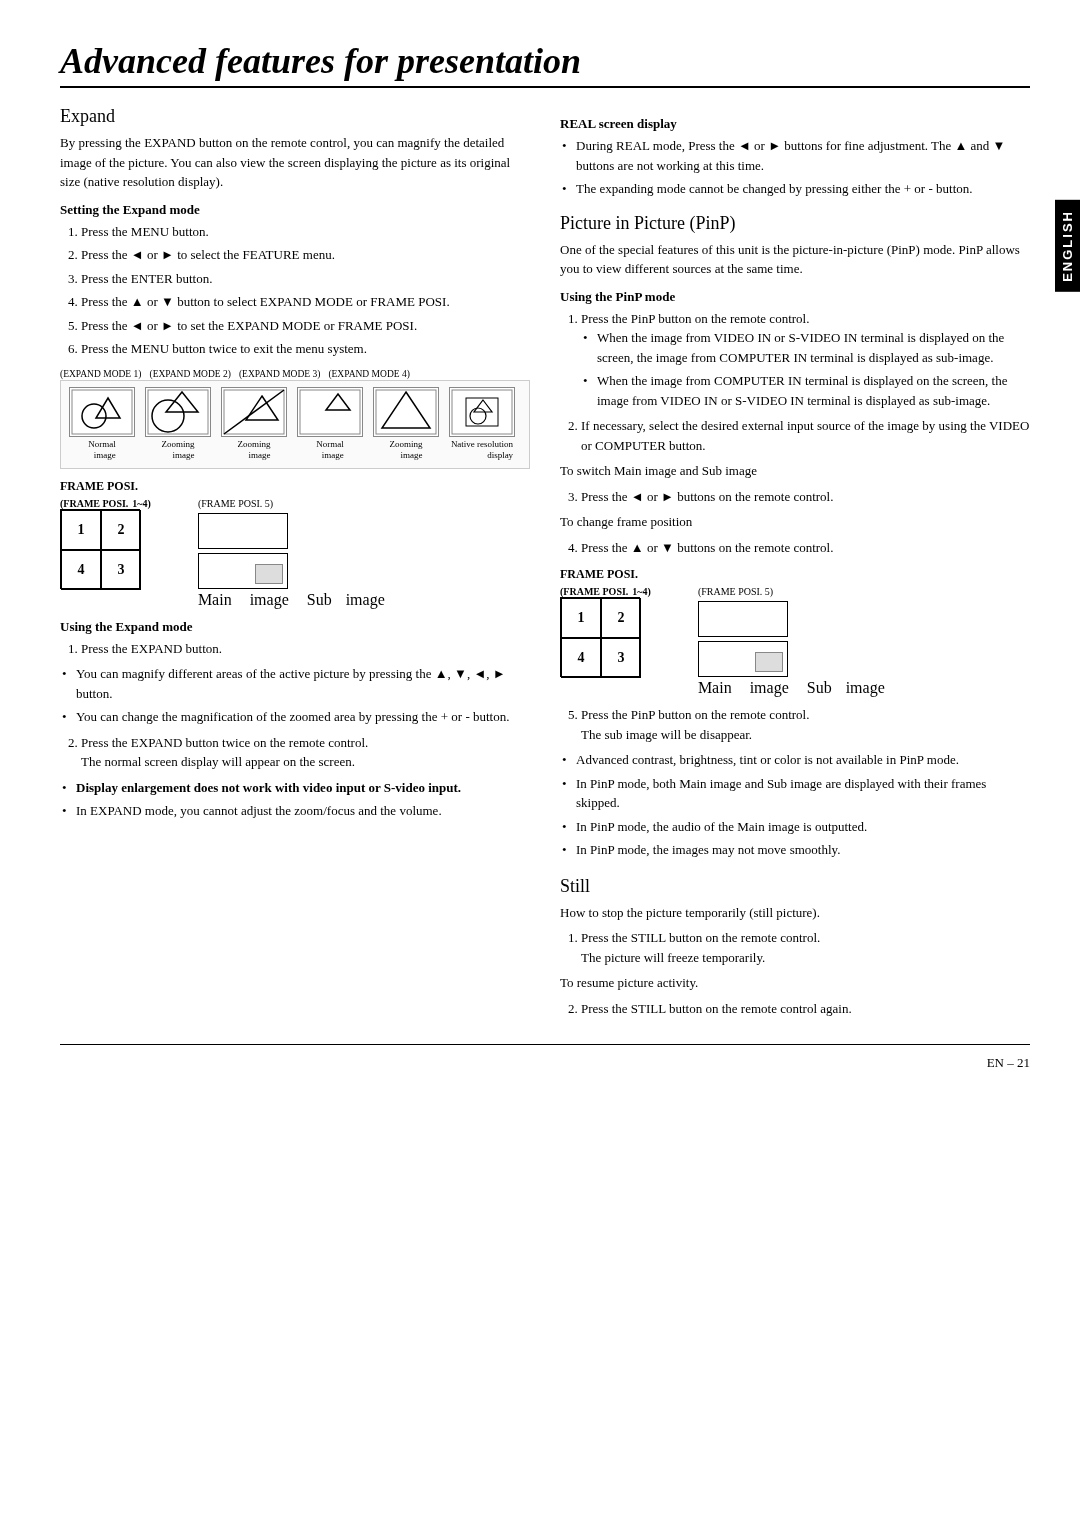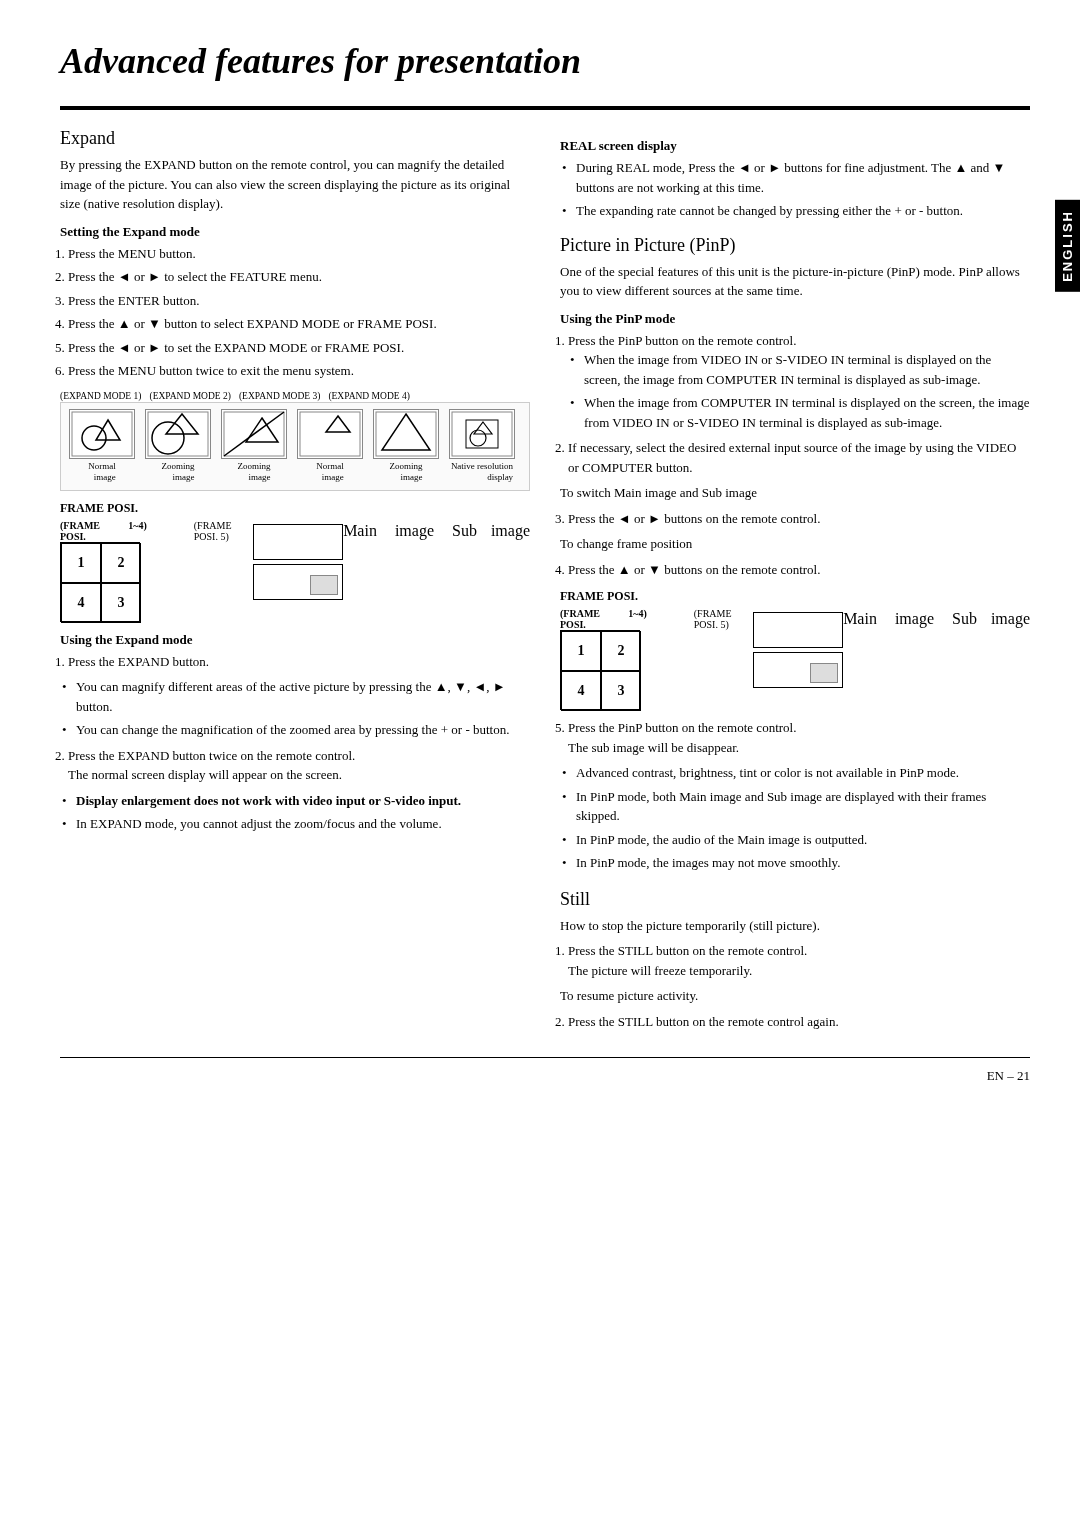--- a/index.html
+++ b/index.html
@@ -16,22 +16,22 @@
       width: 1080px;
       min-height: 1528px;
       padding: 40px 50px 40px 60px;
       position: relative;
     }
     .page-title {
       font-family: 'Times New Roman', Times, serif;
       font-size: 36px;
       font-style: italic;
       font-weight: bold;
-      border-bottom: 4px solid #000000;
-      padding-bottom: 24px;
+      border-bottom: 2px solid #000000;
+      padding-bottom: 4px;
       margin-bottom: 18px;
     }
     .two-col {
       display: flex;
       gap: 30px;
     }
     .col-left {
       flex: 1;
       max-width: 490px;
     }
@@ -63,21 +63,21 @@
       font-size: 13px;
       font-weight: bold;
       margin-top: 10px;
       margin-bottom: 4px;
     }
     p {
       margin-bottom: 6px;
       line-height: 1.5;
     }
     ol {
-      margin-left: 8px;
+      margin-left: 21px;
       margin-bottom: 6px;
     }
     ol li {
       margin-bottom: 4px;
       line-height: 1.5;
     }
     ul {
       list-style: disc;
       margin-left: 18px;
       margin-bottom: 6px;
@@ -171,21 +171,21 @@
       align-items: flex-start;
       gap: 10px;
       margin-top: 4px;
     }
     .fp-left {
       display: flex;
       flex-direction: column;
     }
     .fp-right {
       display: flex;
-      flex-direction: row;
+      flex-direction: column;
       margin-left: 37px;
     }
     .fp-right-captions {
       display: flex;
       gap: 14px;
       font-size: 16px;
       margin-top: 2px;
     }
   </style>
 </head>
@@ -375,21 +375,21 @@
         </ul>
       </div>
     </div>
 
     <div class="col-right">
 
       <div>
         <div class="subsection-title">REAL screen display</div>
         <ul class="bullet-square">
           <li>During REAL mode, Press the ◄ or ► buttons for fine adjustment. The ▲ and ▼ buttons are not working at this time.</li>
-          <li>The expanding rate cannot be changed by pressing either the + or - button.</li>
+          <li>The expanding mode cannot be changed by pressing either the + or - button.</li>
         </ul>
       </div>
 
       <div style="margin-top:14px;">
         <div class="section-title">Picture in Picture (PinP)</div>
         <p>One of the special features of this unit is the picture-in-picture (PinP) mode. PinP allows you to view different sources at the same time.</p>
 
         <div class="subsection-title">Using the PinP mode</div>
         <ol>
           <li>

